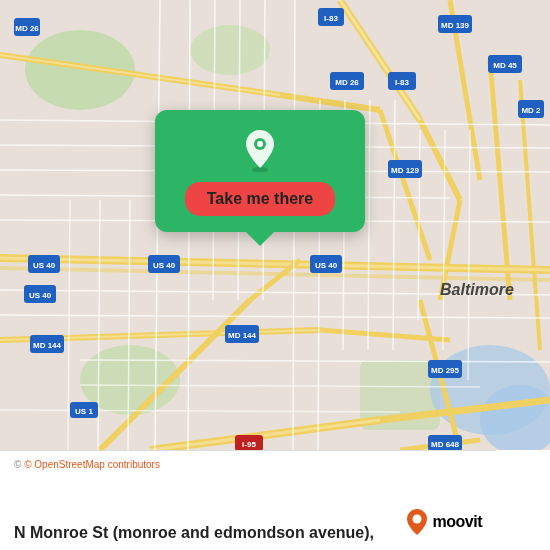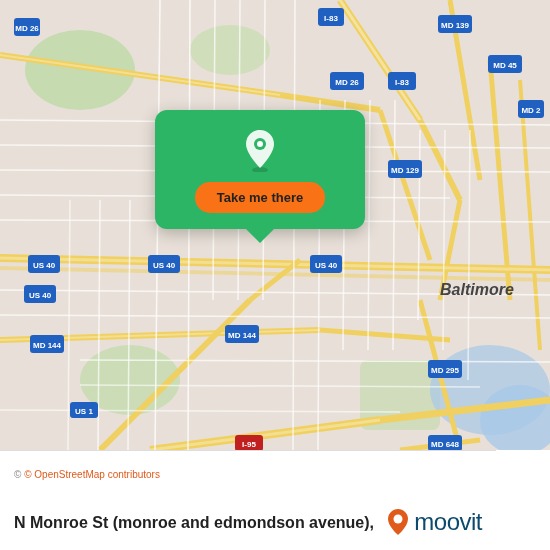--- a/index.html
+++ b/index.html
@@ -57,38 +57,38 @@
     .location-icon-wrap {
       width: 44px;
       height: 44px;
       margin-bottom: 10px;
       display: flex;
       align-items: center;
       justify-content: center;
     }
 
     .take-me-btn {
-      background: #f97316;
+      background: #ef4444;
       border: none;
       border-radius: 15px;
       padding: 8px 22px;
-      font-size: 13px;
+      font-size: 16px;
       font-weight: 600;
       color: #222;
       cursor: pointer;
       white-space: nowrap;
     }
 
     #bottom-bar {
       width: 496px;
       height: 100px;
       background: white;
       display: flex;
       flex-direction: column;
-      justify-content: center;
+      justify-content: space-between;
       padding: 8px 14px 6px 14px;
       border-top: 1px solid #ddd;
       gap: 28px;
     }
 
     #copyright-line {
       font-size: 10px;
       color: #888;
       margin-bottom: 6px;
     }
@@ -117,23 +117,23 @@
       align-items: center;
       gap: 4px;
     }
 
     .moovit-pin {
       width: 24px;
       height: 28px;
     }
 
     .moovit-text {
-      font-size: 24px;
-      font-weight: 400;
-      color: #0c4a6e;
+      font-size: 16px;
+      font-weight: 700;
+      color: #000000;
       letter-spacing: -0.5px;
     }
   </style>
 </head>
 <body>
 
 <div id="map-container">
   <svg id="map-svg" viewBox="0 0 550 450" xmlns="http://www.w3.org/2000/svg">
 
     <rect width="550" height="450" fill="#e8e0d8"></rect>

